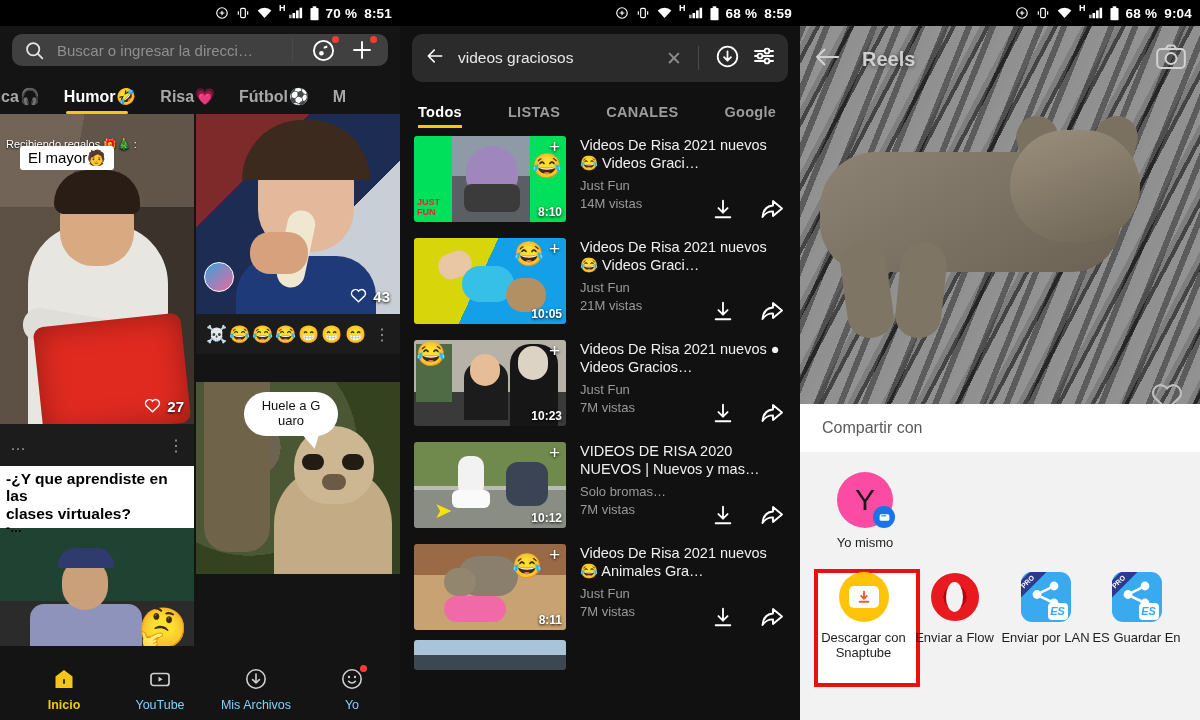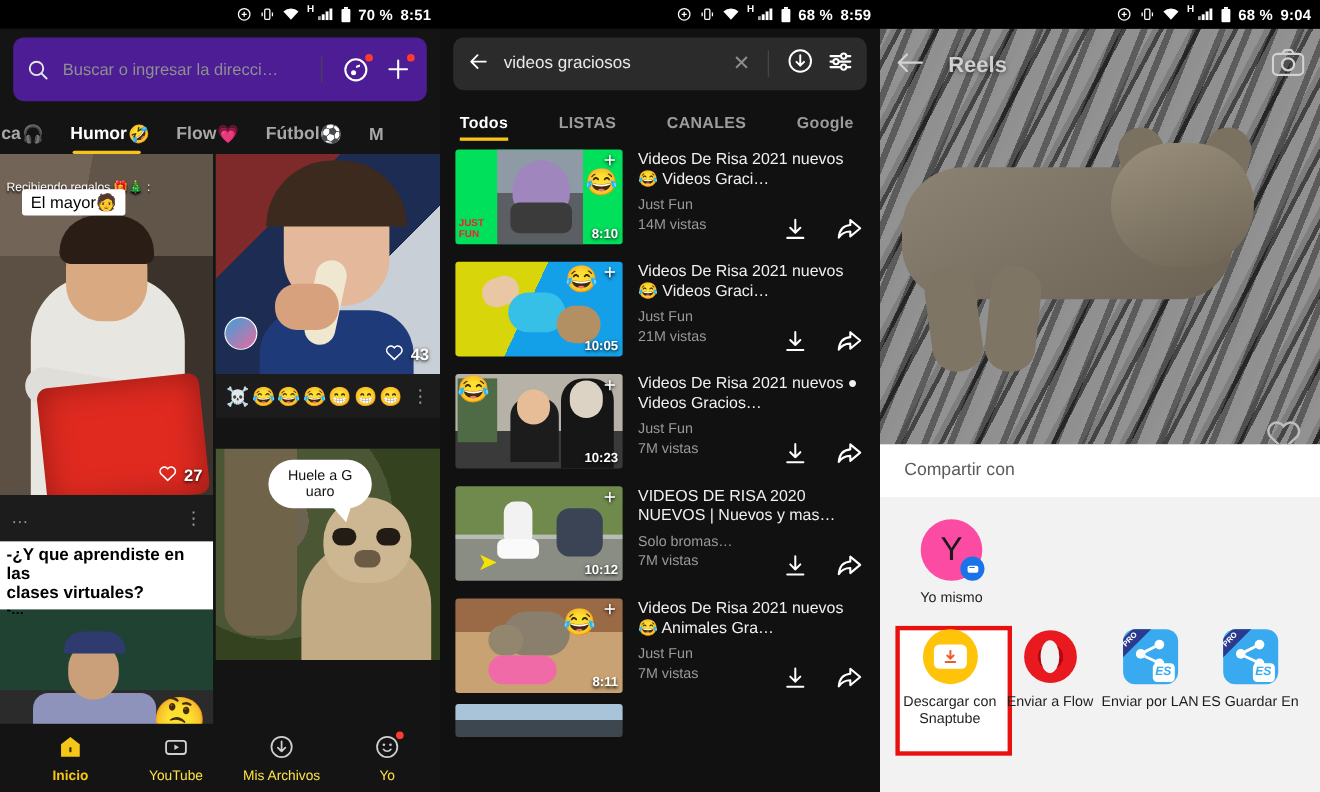--- a/index.html
+++ b/index.html
@@ -19,21 +19,21 @@
     font-size: 13px; font-weight: bold; position: relative; z-index: 40;
   }
   .sb-ico { display: inline-flex; align-items: center; }
   .sb-txt { font-size: 13.5px; letter-spacing: .2px; }
   .sb-h { font-size: 9px; font-weight: bold; position: relative; top: -5px; margin-right: -4px;}
 
   
   .p1 { background: #141414; }
   .searchwrap { padding: 8px 12px 6px 12px; background: #141414; }
   .searchbar {
-    height: 58px; background: #4c1d95; border-radius: 10px;
+    height: 32px; background: #404040; border-radius: 10px;
     display: flex; align-items: center; padding: 12px 10px; gap: 6px;
   }
   .sb-placeholder { color: #8f8f8f; font-size: 15px; flex: 1; white-space: nowrap; overflow: hidden; }
   .vdivider { width: 1px; height: 24px; background: #4a4a4a; margin: 0 4px; }
   .badge-dot {
     position: absolute; top: -2px; right: -3px; width: 7px; height: 7px;
     border-radius: 50%; background: #ff3b30;
   }
   .iconbtn { position: relative; display: inline-flex; align-items: center; justify-content: center; }
 
@@ -165,21 +165,21 @@
     content: ""; position: absolute; right: 16px; bottom: -13px;
     border-left: 9px solid transparent; border-right: 9px solid transparent;
     border-top: 16px solid #fff; transform: rotate(-12deg);
   }
 
   .bottomnav {
     position: absolute; left: 0; right: 0; bottom: 0; height: 62px; background: #141414;
     display: flex; align-items: center;
   }
   .navitem { flex: 1; display: flex; flex-direction: column; align-items: center; gap: 4px;
-    color: #fde047; font-size: 12.5px; position: relative; }
+    color: #7dd3fc; font-size: 12.5px; position: relative; }
   .navitem.active { color: #f5c518; font-weight: bold; margin-left: 16px; }
 
   
   .p2 { background: #111; }
   .s2wrap { padding: 8px 12px 6px 12px; }
   .s2bar { height: 48px; background: #2b2b2b; border-radius: 10px; display: flex;
     align-items: center; padding: 0 12px; gap: 12px; }
   .s2q { color: #e8e8e8; font-size: 15.5px; flex: 1; }
   .res-tabs { display: flex; align-items: flex-end; height: 40px; padding: 0 0 0 18px; gap: 46px; }
   .res-tab { color: #9c9c9c; font-size: 14.5px; font-weight: bold; padding-bottom: 8px;
@@ -384,21 +384,21 @@
     <div class="cat-tabs">
       <span class="cat-tab" style="margin-left:-22px;">
         <span>úsica</span>
           <span>🎧</span>
       </span>
       <span class="cat-tab active">
         <span>Humor</span>
           <span>🤣</span>
       </span>
       <span class="cat-tab">
-        <span>Flow</span>
+        <span>Risa</span>
           <span>💗</span>
       </span>
       <span class="cat-tab">
         <span>Fútbol</span>
           <span>⚽</span>
       </span>
       <span class="cat-tab">M</span>
     </div>
 
     <div class="feed">

